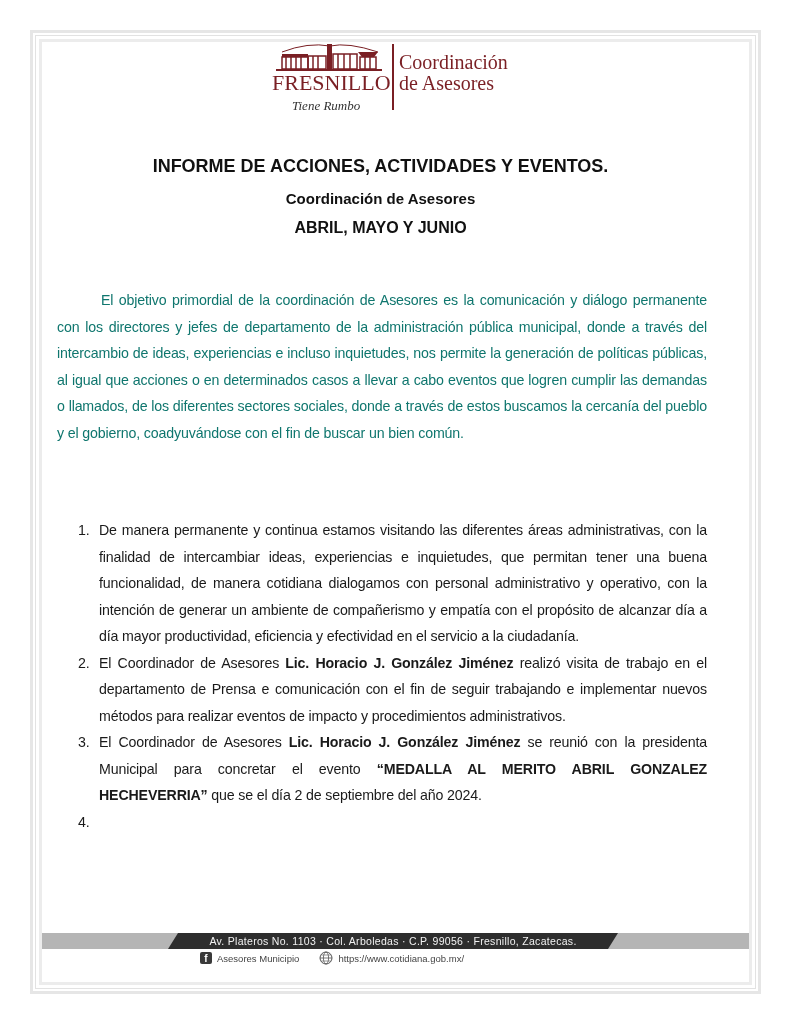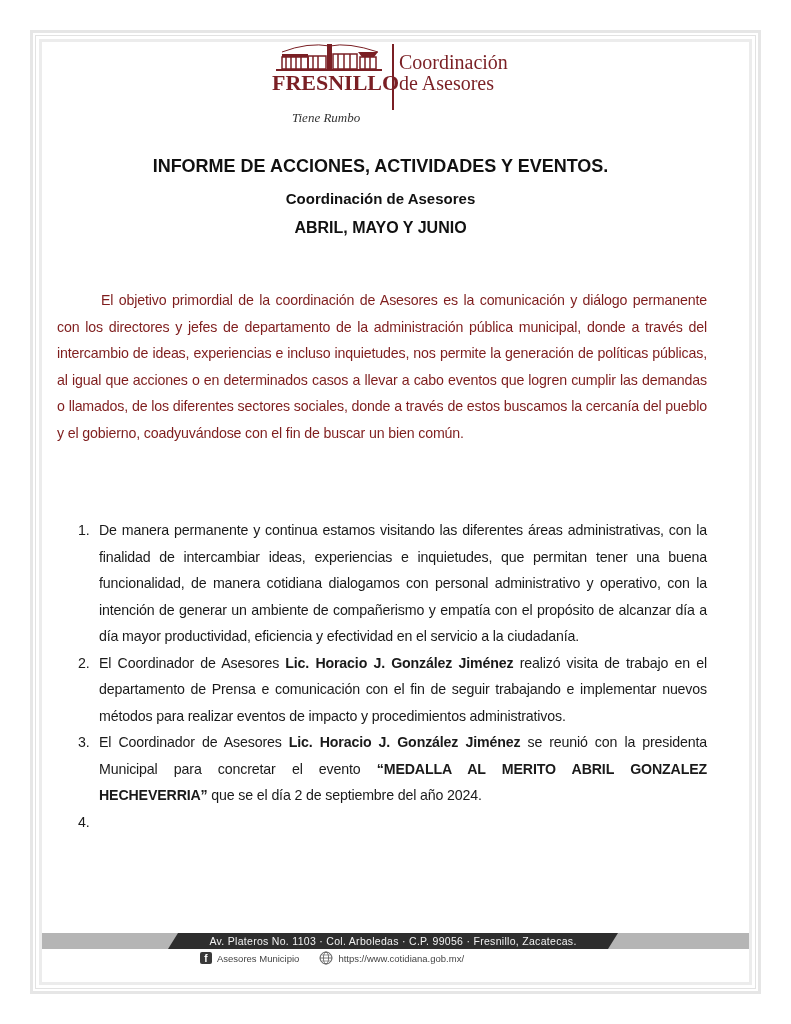--- a/index.html
+++ b/index.html
@@ -17,44 +17,44 @@
     .frame-inner {
       position: absolute; left: 39px; top: 39px; width: 713px; height: 946px;
       border: 3px solid #ececec;
     }
 
     
     .logo { position: absolute; left: 268px; top: 40px; width: 260px; height: 80px; }
     .logo-emblem { position: absolute; left: 0; top: 0; width: 122px; height: 80px; }
     .logo-word {
       position: absolute; left: 4px; top: 30px; font-family: "Liberation Serif", serif;
-      font-size: 22px; color: #7a1f24; letter-spacing: 0px; font-weight: bold;
+      font-size: 22px; color: #7a1f24; letter-spacing: 0px; font-weight: normal;
     }
     .logo-tag {
-      position: absolute; left: 24px; top: 70px; font-family: "Liberation Serif", serif;
+      position: absolute; left: 24px; top: 58px; font-family: "Liberation Serif", serif;
       font-style: italic; font-size: 13px; color: #333; text-align: center;
     }
     .logo-divider { position: absolute; left: 124px; top: 4px; width: 2px; height: 66px; background: #7a1f24; }
     .logo-dept {
       position: absolute; left: 131px; top: 12px; font-family: "Liberation Serif", serif;
       font-size: 20px; line-height: 21px; color: #7a1f24;
     }
 
     
     .title {
       position: absolute; left: 0; width: 791px; text-align: center; font-weight: bold; color: #111;
     }
     .t1 { top: 156px; font-size: 18px; left: -15px; }
     .t2 { top: 190px; font-size: 15px; left: -15px; }
     .t3 { top: 219px; font-size: 16px; left: -15px; }
 
     
     .para {
       position: absolute; left: 57px; top: 287px; width: 650px;
-      font-size: 14.2px; line-height: 26.5px; text-align: justify; color: #7f1d1d;
+      font-size: 14.2px; line-height: 26.5px; text-align: justify; color: #0f766e;
       font-family: "Liberation Sans", sans-serif; letter-spacing: -0.15px;
     }
     .para .indent { display: inline-block; width: 44px; }
 
     .list {
       position: absolute; left: 78px; top: 517px; width: 629px; list-style: none;
       font-size: 14.2px; line-height: 26.5px; color: #1a1a1a; letter-spacing: -0.15px;
     }
     .list li { position: relative; padding-left: 21px; text-align: justify; }
     .list li .num { position: absolute; left: 0; top: 0; }

